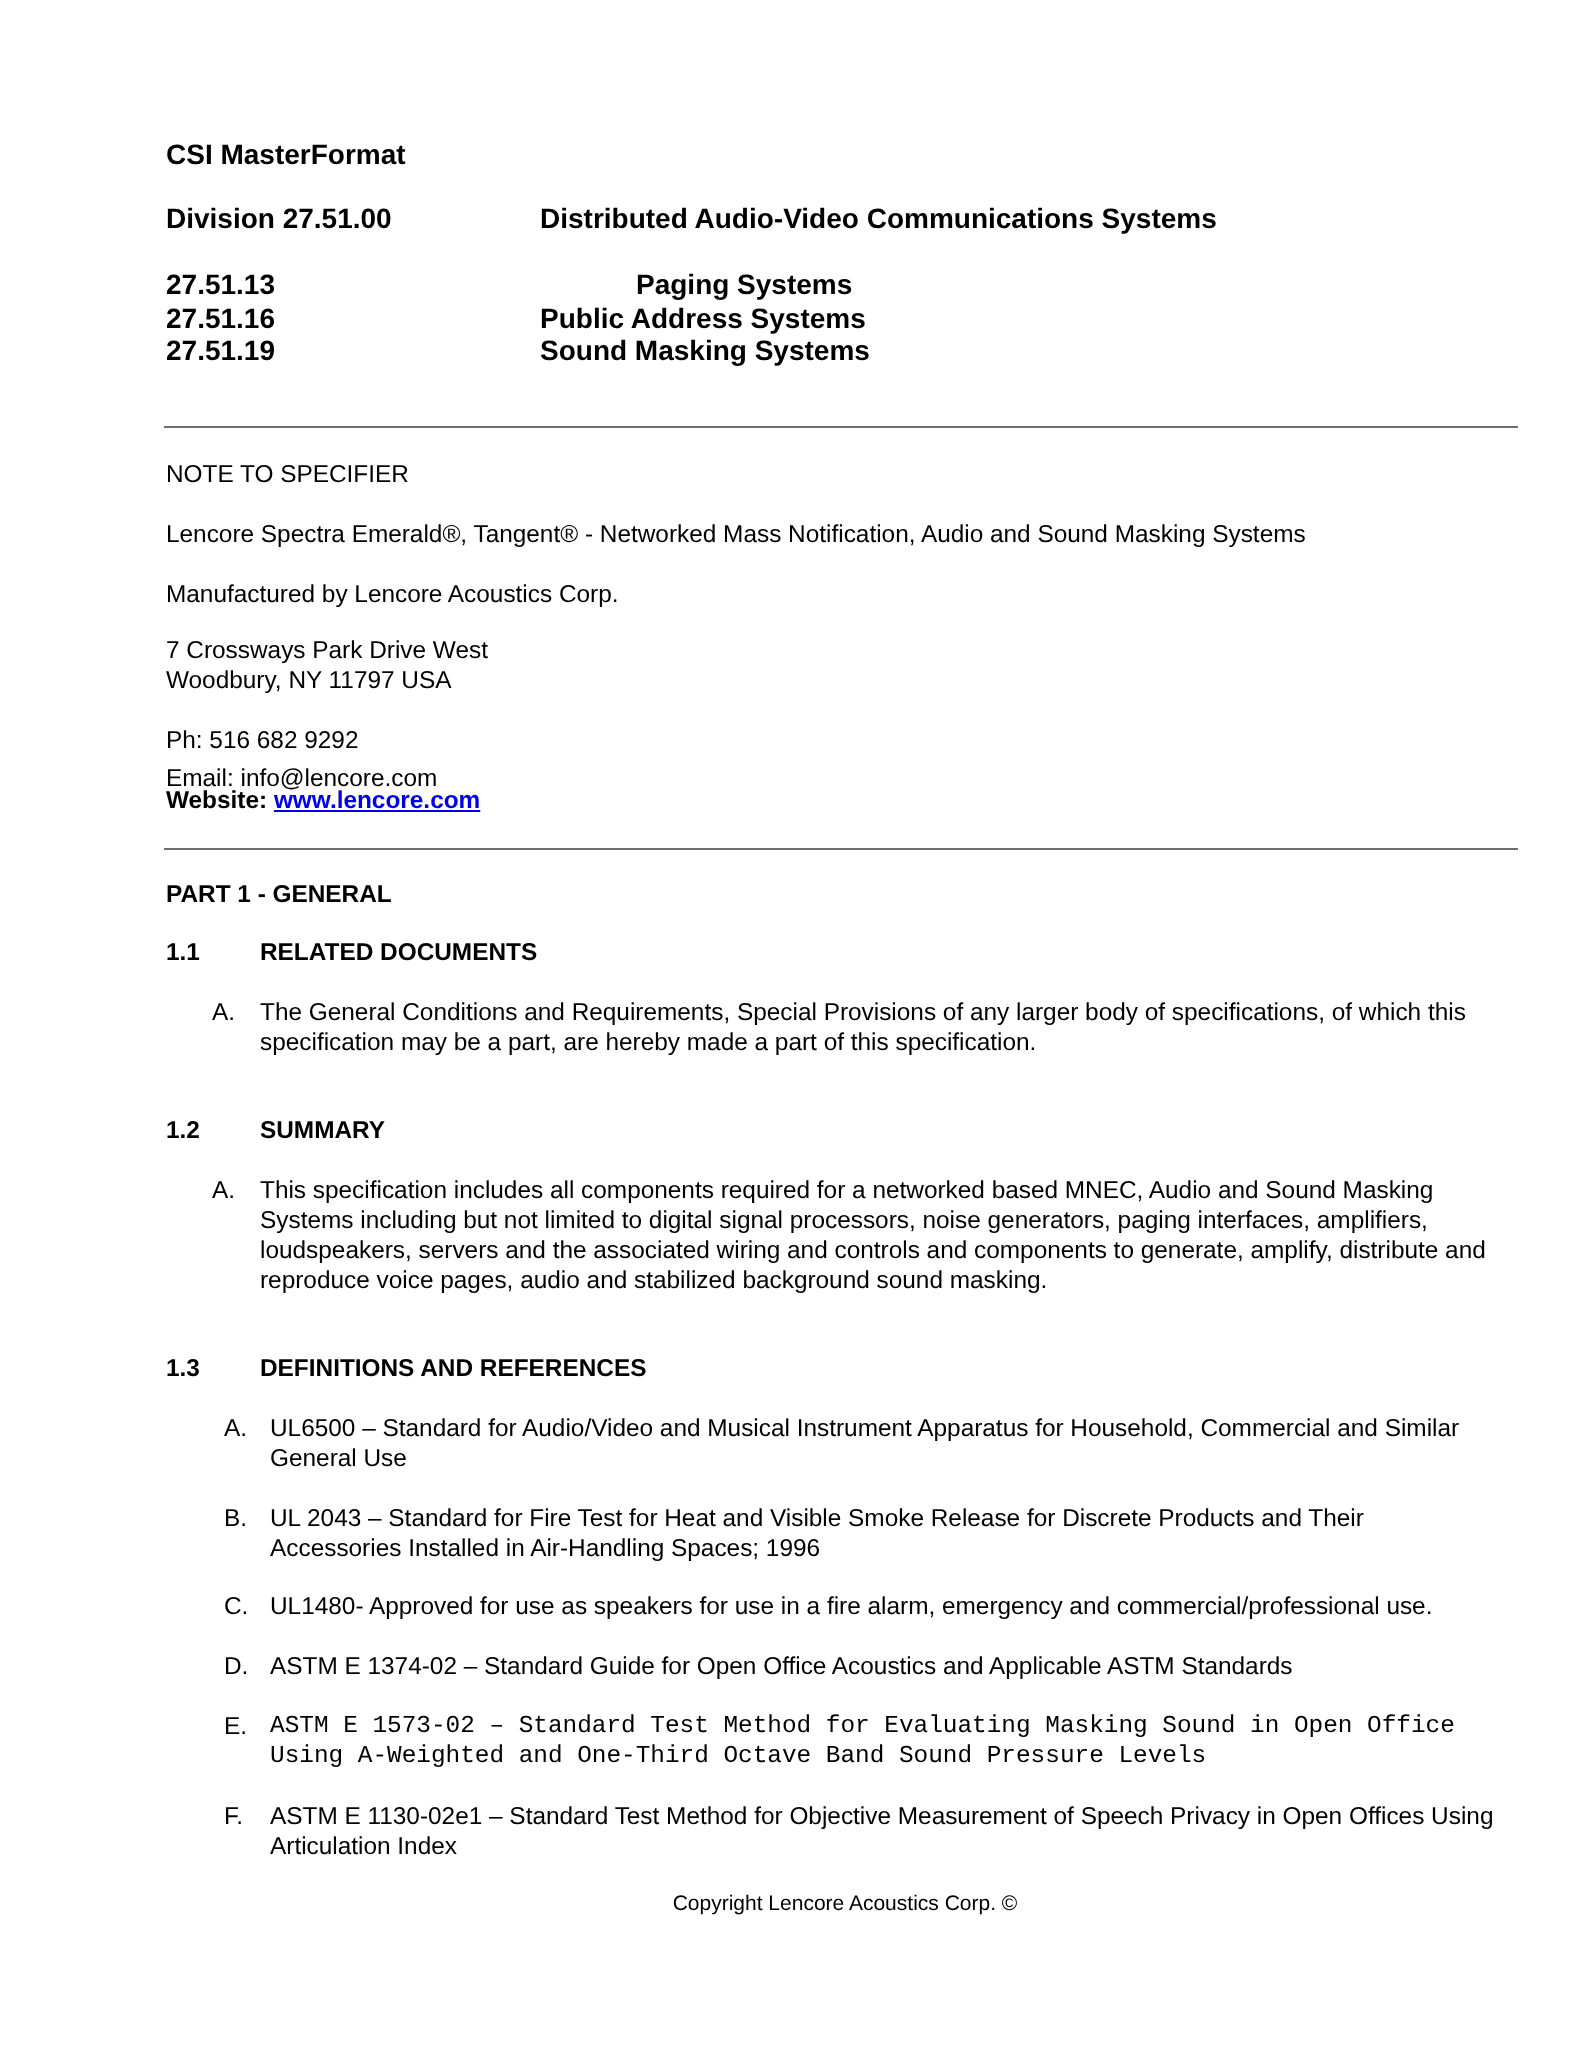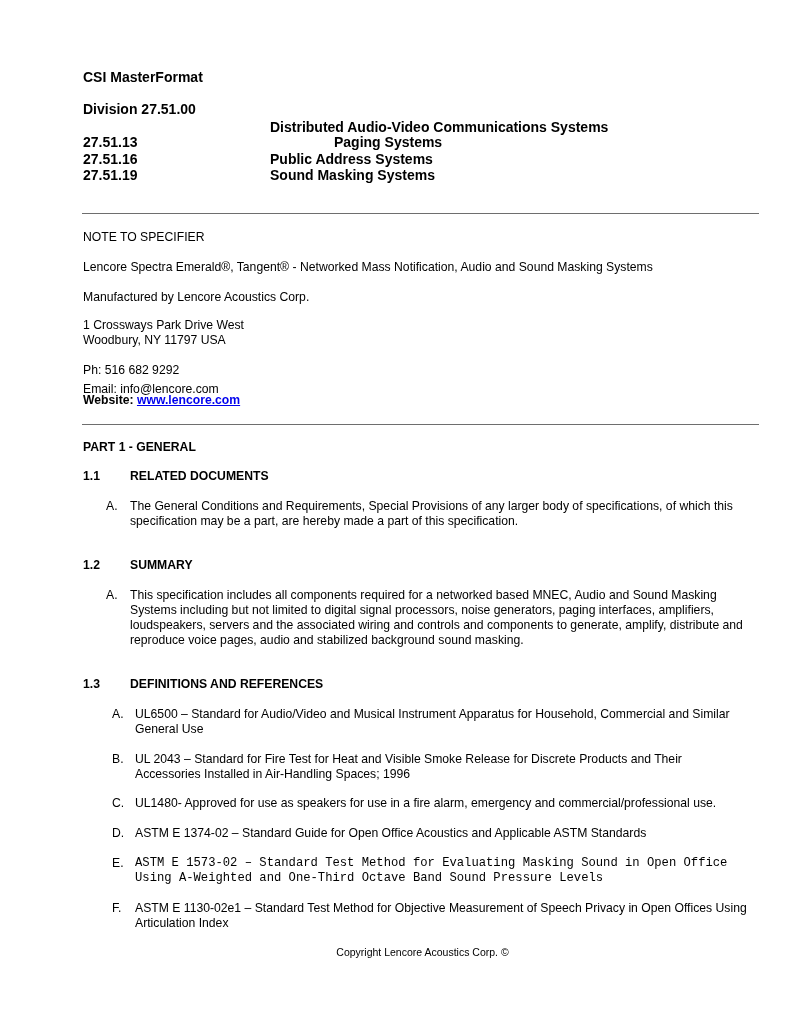--- a/index.html
+++ b/index.html
@@ -29,36 +29,36 @@
     .lh { line-height: 15px; }
     a.link { color: #0000ee; text-decoration: underline; }
     .item-text { position: absolute; white-space: normal; line-height: 15px; }
   </style>
 </head>
 <body>
 
 <div class="abs hdr" style="left:83px; top:69px;">CSI MasterFormat</div>
 
 <div class="abs hdr" style="left:83px; top:101px;">Division 27.51.00</div>
-<div class="abs hdr" style="left:270px; top:119px;">Distributed Audio-Video Communications Systems</div>
+<div class="abs hdr" style="left:270px; top:101px;">Distributed Audio-Video Communications Systems</div>
 
 <div class="abs hdr" style="left:83px; top:134px;">27.51.13</div>
-<div class="abs hdr" style="left:286px; top:134px;padding-left:48px;">Paging Systems</div>
+<div class="abs hdr" style="left:270px; top:134px;padding-left:48px;">Paging Systems</div>
 <div class="abs hdr" style="left:83px; top:151px;">27.51.16</div>
 <div class="abs hdr" style="left:270px; top:151px;">Public Address Systems</div>
 <div class="abs hdr" style="left:83px; top:167px;">27.51.19</div>
 <div class="abs hdr" style="left:270px; top:167px;">Sound Masking Systems</div>
 
 <div class="rule" style="top:213px;"></div>
 
 <div class="abs" style="left:83px; top:230px;">NOTE TO SPECIFIER</div>
 <div class="abs" style="left:83px; top:260px;">Lencore Spectra Emerald®, Tangent® - Networked Mass Notification, Audio and Sound Masking Systems</div>
 <div class="abs" style="left:83px; top:290px;">Manufactured by Lencore Acoustics Corp.</div>
 
-<div class="abs lh" style="left:83px; top:318px;">1 Crossways Park Drive West</div>
+<div class="abs lh" style="left:83px; top:318px;">7 Crossways Park Drive West</div>
 <div class="abs lh" style="left:83px; top:333px;">Woodbury, NY 11797  USA</div>
 
 <div class="abs lh" style="left:83px; top:363px;">Ph: 516 682 9292</div>
 <div class="abs lh" style="left:83px; top:382px;text-align:center;">Email: info@lencore.com</div>
 <div class="abs lh" style="left:83px; top:393px;font-weight:bold;"><span>Website: </span><a class="link">www.lencore.com</a></div>
 
 <div class="rule" style="top:424px;"></div>
 
 <div class="abs bold" style="left:83px; top:440px;">PART 1 - GENERAL</div>
 

